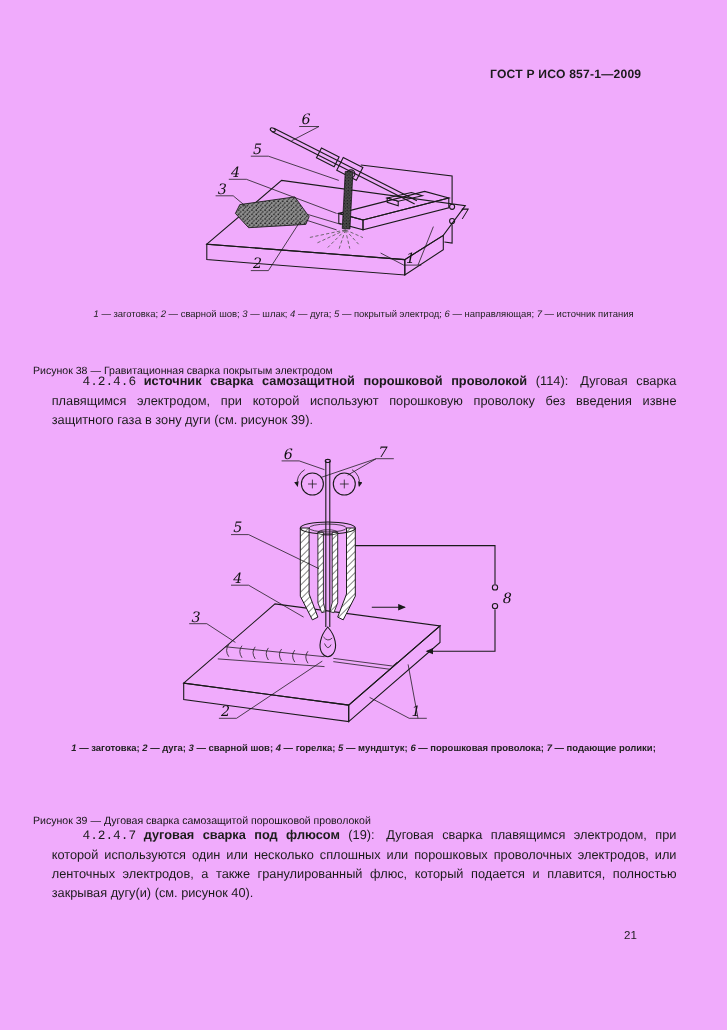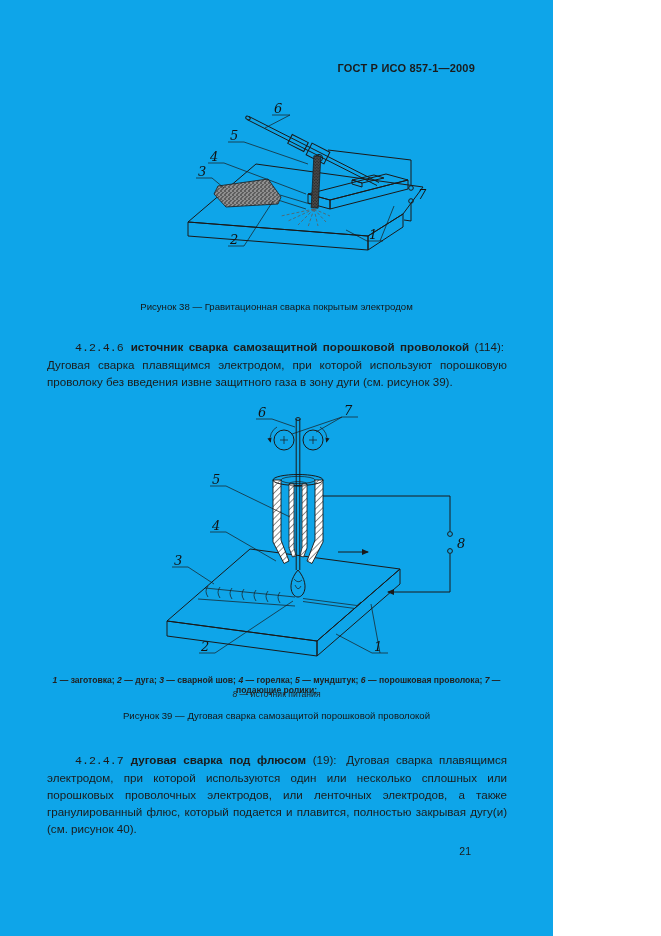--- a/index.html
+++ b/index.html
@@ -1,22 +1,22 @@
 <!DOCTYPE html>
 <html><head>
 <meta charset="utf-8">
 <style>
   html,body{margin:0;padding:0;background:#ffffff;}
-  #page{position:relative;width:553px;height:936px;background:#0ea5e9;overflow:hidden;
+  #page{position:relative;width:661px;height:936px;background:#f0abfc;overflow:hidden;
         font-family:"Liberation Sans",sans-serif;color:#1b1b1b;}
   .hdr{position:absolute;top:62px;right:78px;font-size:11px;font-weight:bold;letter-spacing:.2px;}
   .fig{position:absolute;}
   .legend{position:absolute;left:30px;right:30px;text-align:center;font-size:8.6px;color:#222;}
   .legend i{font-style:italic;}
-  .caption{position:absolute;left:30px;right:30px;text-align:center;font-size:9.6px;color:#151515;}
+  .caption{position:absolute;left:30px;right:30px;text-align:left;font-size:9.6px;color:#151515;margin-top:31px;}
   .clause{position:absolute;left:47px;right:46px;font-size:11.6px;line-height:17px;
           text-align:justify;text-indent:28px;margin:0;}
   .cnum{margin-right:7px;font-family:Liberation Mono, monospace;}
   .cdes{margin-right:3px;}
   .pageno{position:absolute;top:845px;right:82px;font-size:10.5px;}
   svg{display:block;}
   .ln{stroke:#1a1a1a;stroke-width:1;fill:none;}
   .thin{stroke:#1a1a1a;stroke-width:.7;fill:none;}
   .figlabel{font-family:"DejaVu Serif",serif;font-style:italic;font-size:13px;fill:#111;}
 </style>
@@ -107,20 +107,21 @@
       <text class="figlabel" x="62" y="150">2</text>
       <path class="thin" d="M60,152 L76,152 L105,107"></path>
       <text class="figlabel" x="201" y="145">1</text>
       <path class="thin" d="M199,147 L215,147"></path>
       <path class="thin" d="M199,147 L178,136"></path>
       <path class="thin" d="M212,147 L226,112"></path>
       <text class="figlabel" x="250" y="105">7</text>
     </g>
   </svg>
 
+  <div class="legend" style="top:280px;"><i>1</i> — заготовка; <i>2</i> — сварной шов; <i>3</i> — шлак; <i>4</i> — дуга; <i>5</i> — покрытый электрод; <i>6</i> — направляющая; <i>7</i> — источник питания</div>
   <div class="caption" style="top:301px;">Рисунок 38 — Гравитационная сварка покрытым электродом</div>
 
   <p class="clause" style="top:338px;">
     <span class="cnum">4.2.4.6</span><b>источник сварка самозащитной порошковой проволокой</b>
     <span class="cdes">(114):</span>
     <span>Дуговая сварка плавящимся электродом, при которой используют порошковую проволоку без введения извне защитного газа в зону дуги (см. рисунок 39).</span>
   </p>
 
   <svg class="fig" style="left:150px;top:400px;" width="390" height="266" viewBox="0 0 390 266">
     <defs>
@@ -221,21 +222,20 @@
       <path class="thin" d="M49,253 L65,253 L143,201"></path>
       <text class="figlabel" x="224" y="251">1</text>
       <path class="thin" d="M222,253 L238,253"></path>
       <path class="thin" d="M222,253 L186,234"></path>
       <path class="thin" d="M230,253 L221,204"></path>
       <text class="figlabel" x="307" y="148">8</text>
     </g>
   </svg>
 
   <div class="legend" style="top:675px;font-weight:bold;"><i>1</i> — заготовка; <i>2</i> — дуга; <i>3</i> — сварной шов; <i>4</i> — горелка; <i>5</i> — мундштук; <i>6</i> — порошковая проволока; <i>7</i> — подающие ролики;</div>
-  <div class="legend" style="top:689px;"><i>8</i> — источник питания</div>
   <div class="caption" style="top:710px;">Рисунок 39 — Дуговая сварка самозащитой порошковой проволокой</div>
 
   <p class="clause" style="top:751px;">
     <span class="cnum">4.2.4.7</span><b>дуговая сварка под флюсом</b>
     <span class="cdes">(19):</span>
     <span>Дуговая сварка плавящимся электродом, при которой используются один или несколько сплошных или порошковых проволочных электродов, или ленточных электродов, а также гранулированный флюс, который подается и плавится, полностью закрывая дугу(и) (см. рисунок 40).</span>
   </p>
 
   <div class="pageno">21</div>
 

